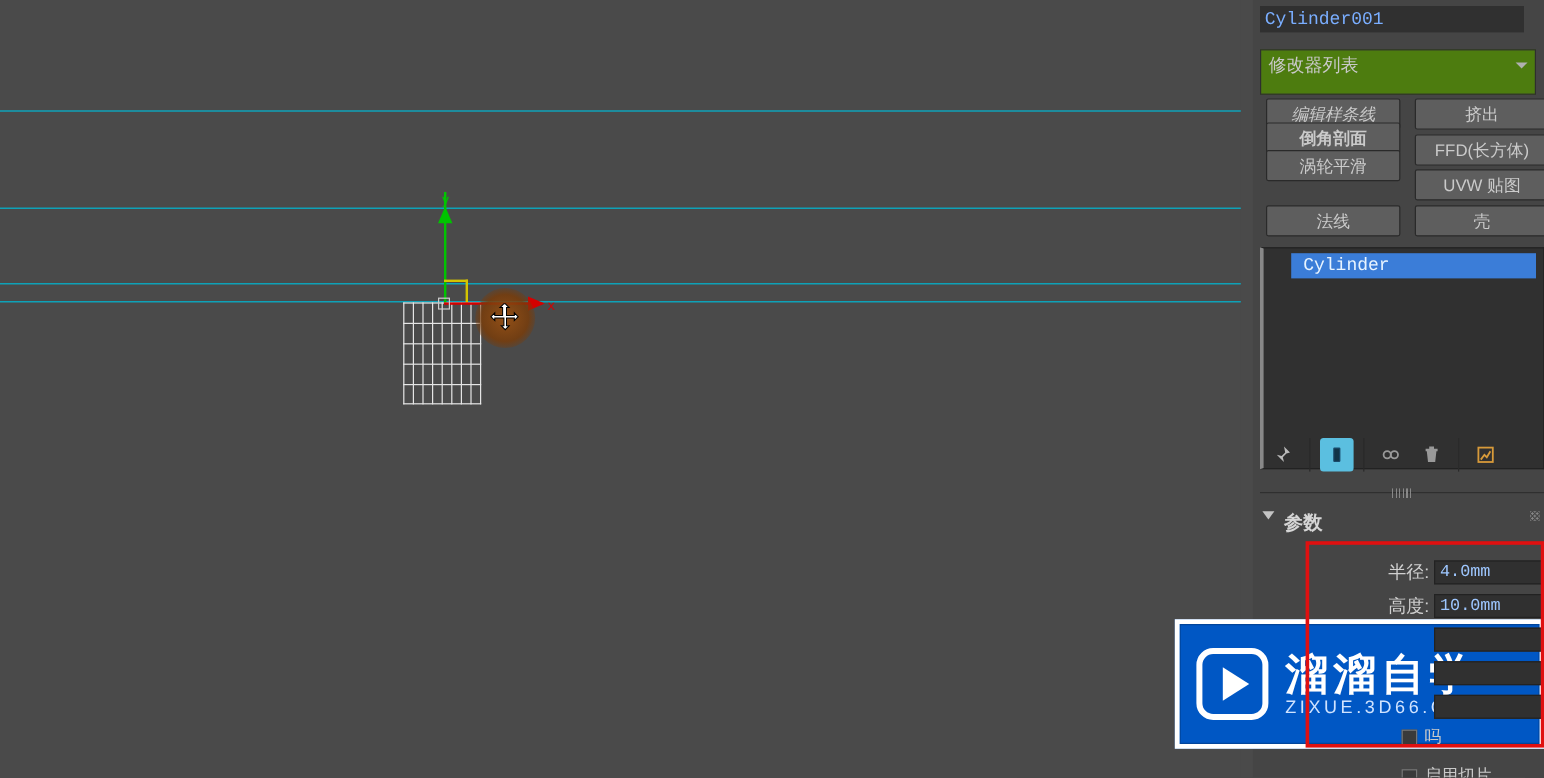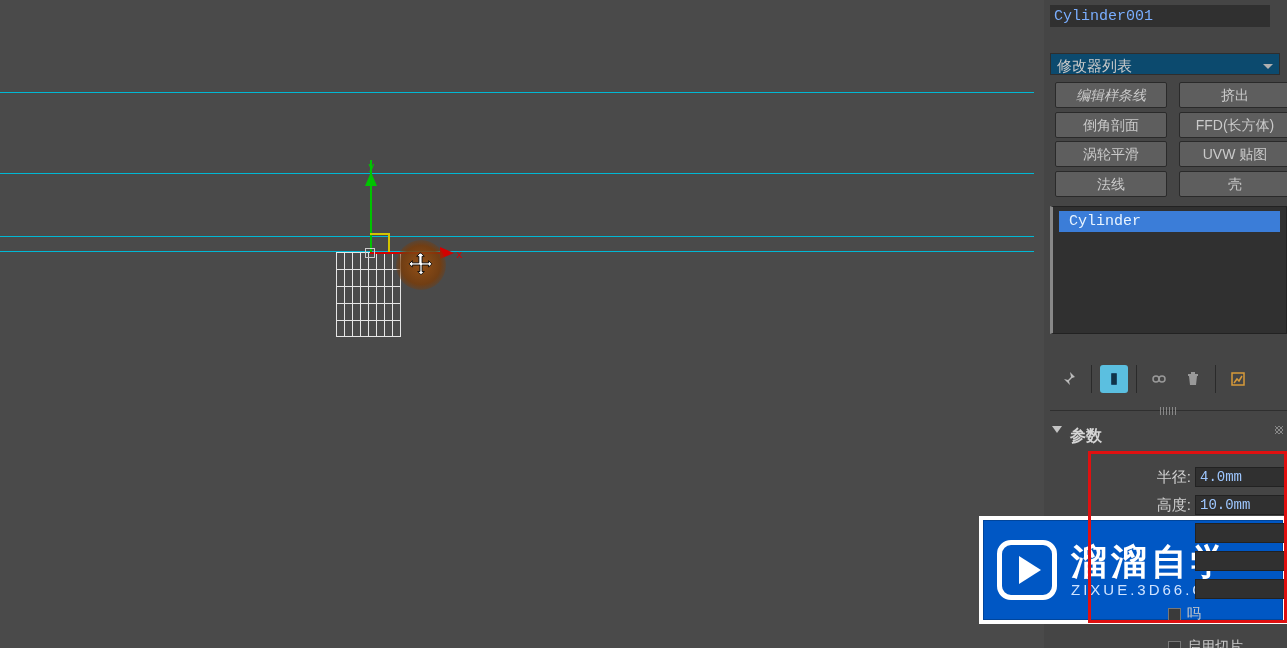--- a/index.html
+++ b/index.html
@@ -154,27 +154,26 @@
     padding: 2px 4px;
     border: none;
     outline: none;
   }
 
   .mod-list-label {
     position: absolute;
     left: 1050px;
     top: 41px;
     width: 230px;
-    height: 22px;
-    background: #0c4a6e;
+    height: 38px;
+    background: #4d7c0f;
     border: 1px solid #2e2e2e;
     color: #c9c9c9;
     font-size: 15px;
     padding: 3px 6px;
-    margin-top: 12px;
   }
   .mod-list-label::after {
     content: "";
     position: absolute;
     right: 6px; top: 10px;
     width: 0; height: 0;
     border-left: 5px solid transparent;
     border-right: 5px solid transparent;
     border-top: 5px solid #b0b0b0;
   }
@@ -193,36 +192,37 @@
     border: 1px solid #2a2a2a;
     border-radius: 2px;
     text-align: center;
     font-size: 14px;
     color: #cacaca;
     line-height: 24px;
     cursor: pointer;
   }
   .mbl0 { left: 0; top: 0; font-style: italic; }
   .mbr0 { left: 124px; top: 0; }
-  .mbl1 { left: 0; top: 30px; }
+  .mbl1 { left: 0; top: 20px; font-weight: bold; }
   .mbr1 { left: 124px; top: 30px; }
-  .mbl2 { left: 0; top: 59px; }
+  .mbl2 { left: 0; top: 43px; }
   .mbr2 { left: 124px; top: 59px; }
   .mbl3 { left: 0; top: 89px; }
   .mbr3 { left: 124px; top: 89px; }
 
   .stack-list {
     position: absolute;
     left: 1050px;
     top: 206px;
     width: 237px;
-    height: 128px;
+    height: 185px;
     background: #303030;
     border: 1px solid #222;
     border-left: 3px solid #888;
+    padding-left: 17px;
   }
   .stack-item {
     margin: 4px 6px;
     padding: 2px 10px;
     background: #3b7dd8;
     color: #e8f4ff;
     font-family: "Courier New", monospace;
     font-size: 15px;
     cursor: pointer;
   }

